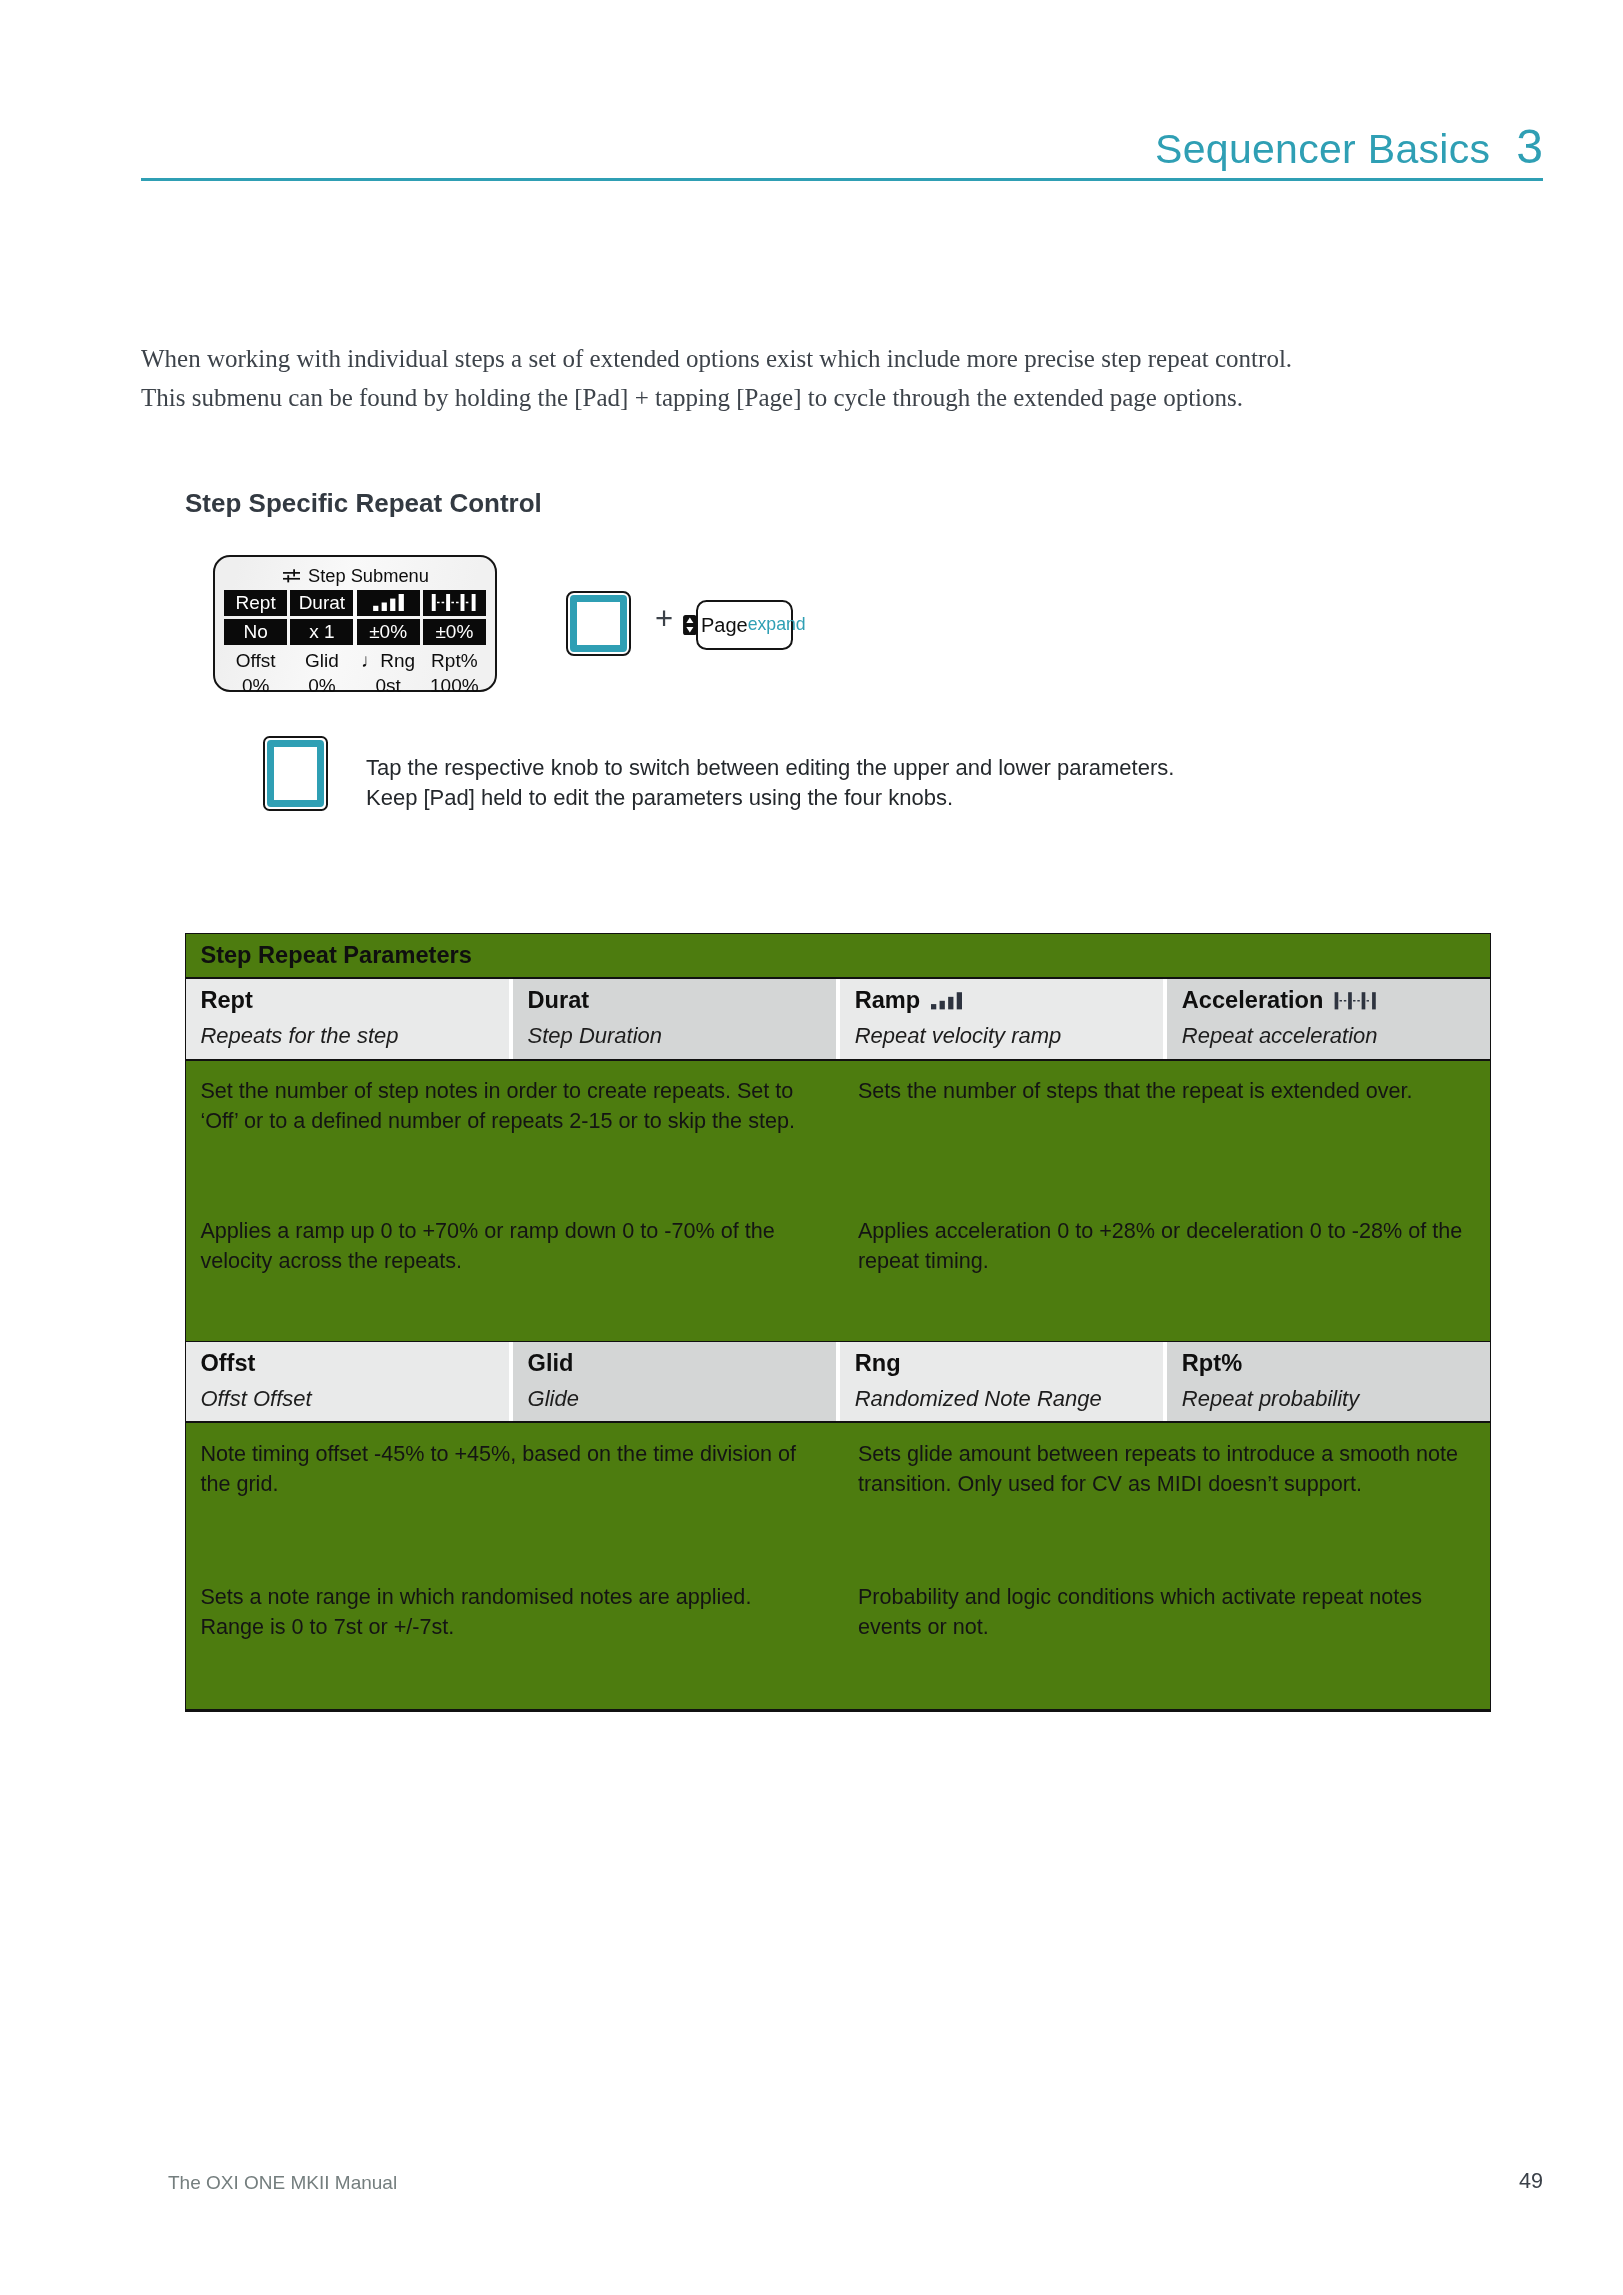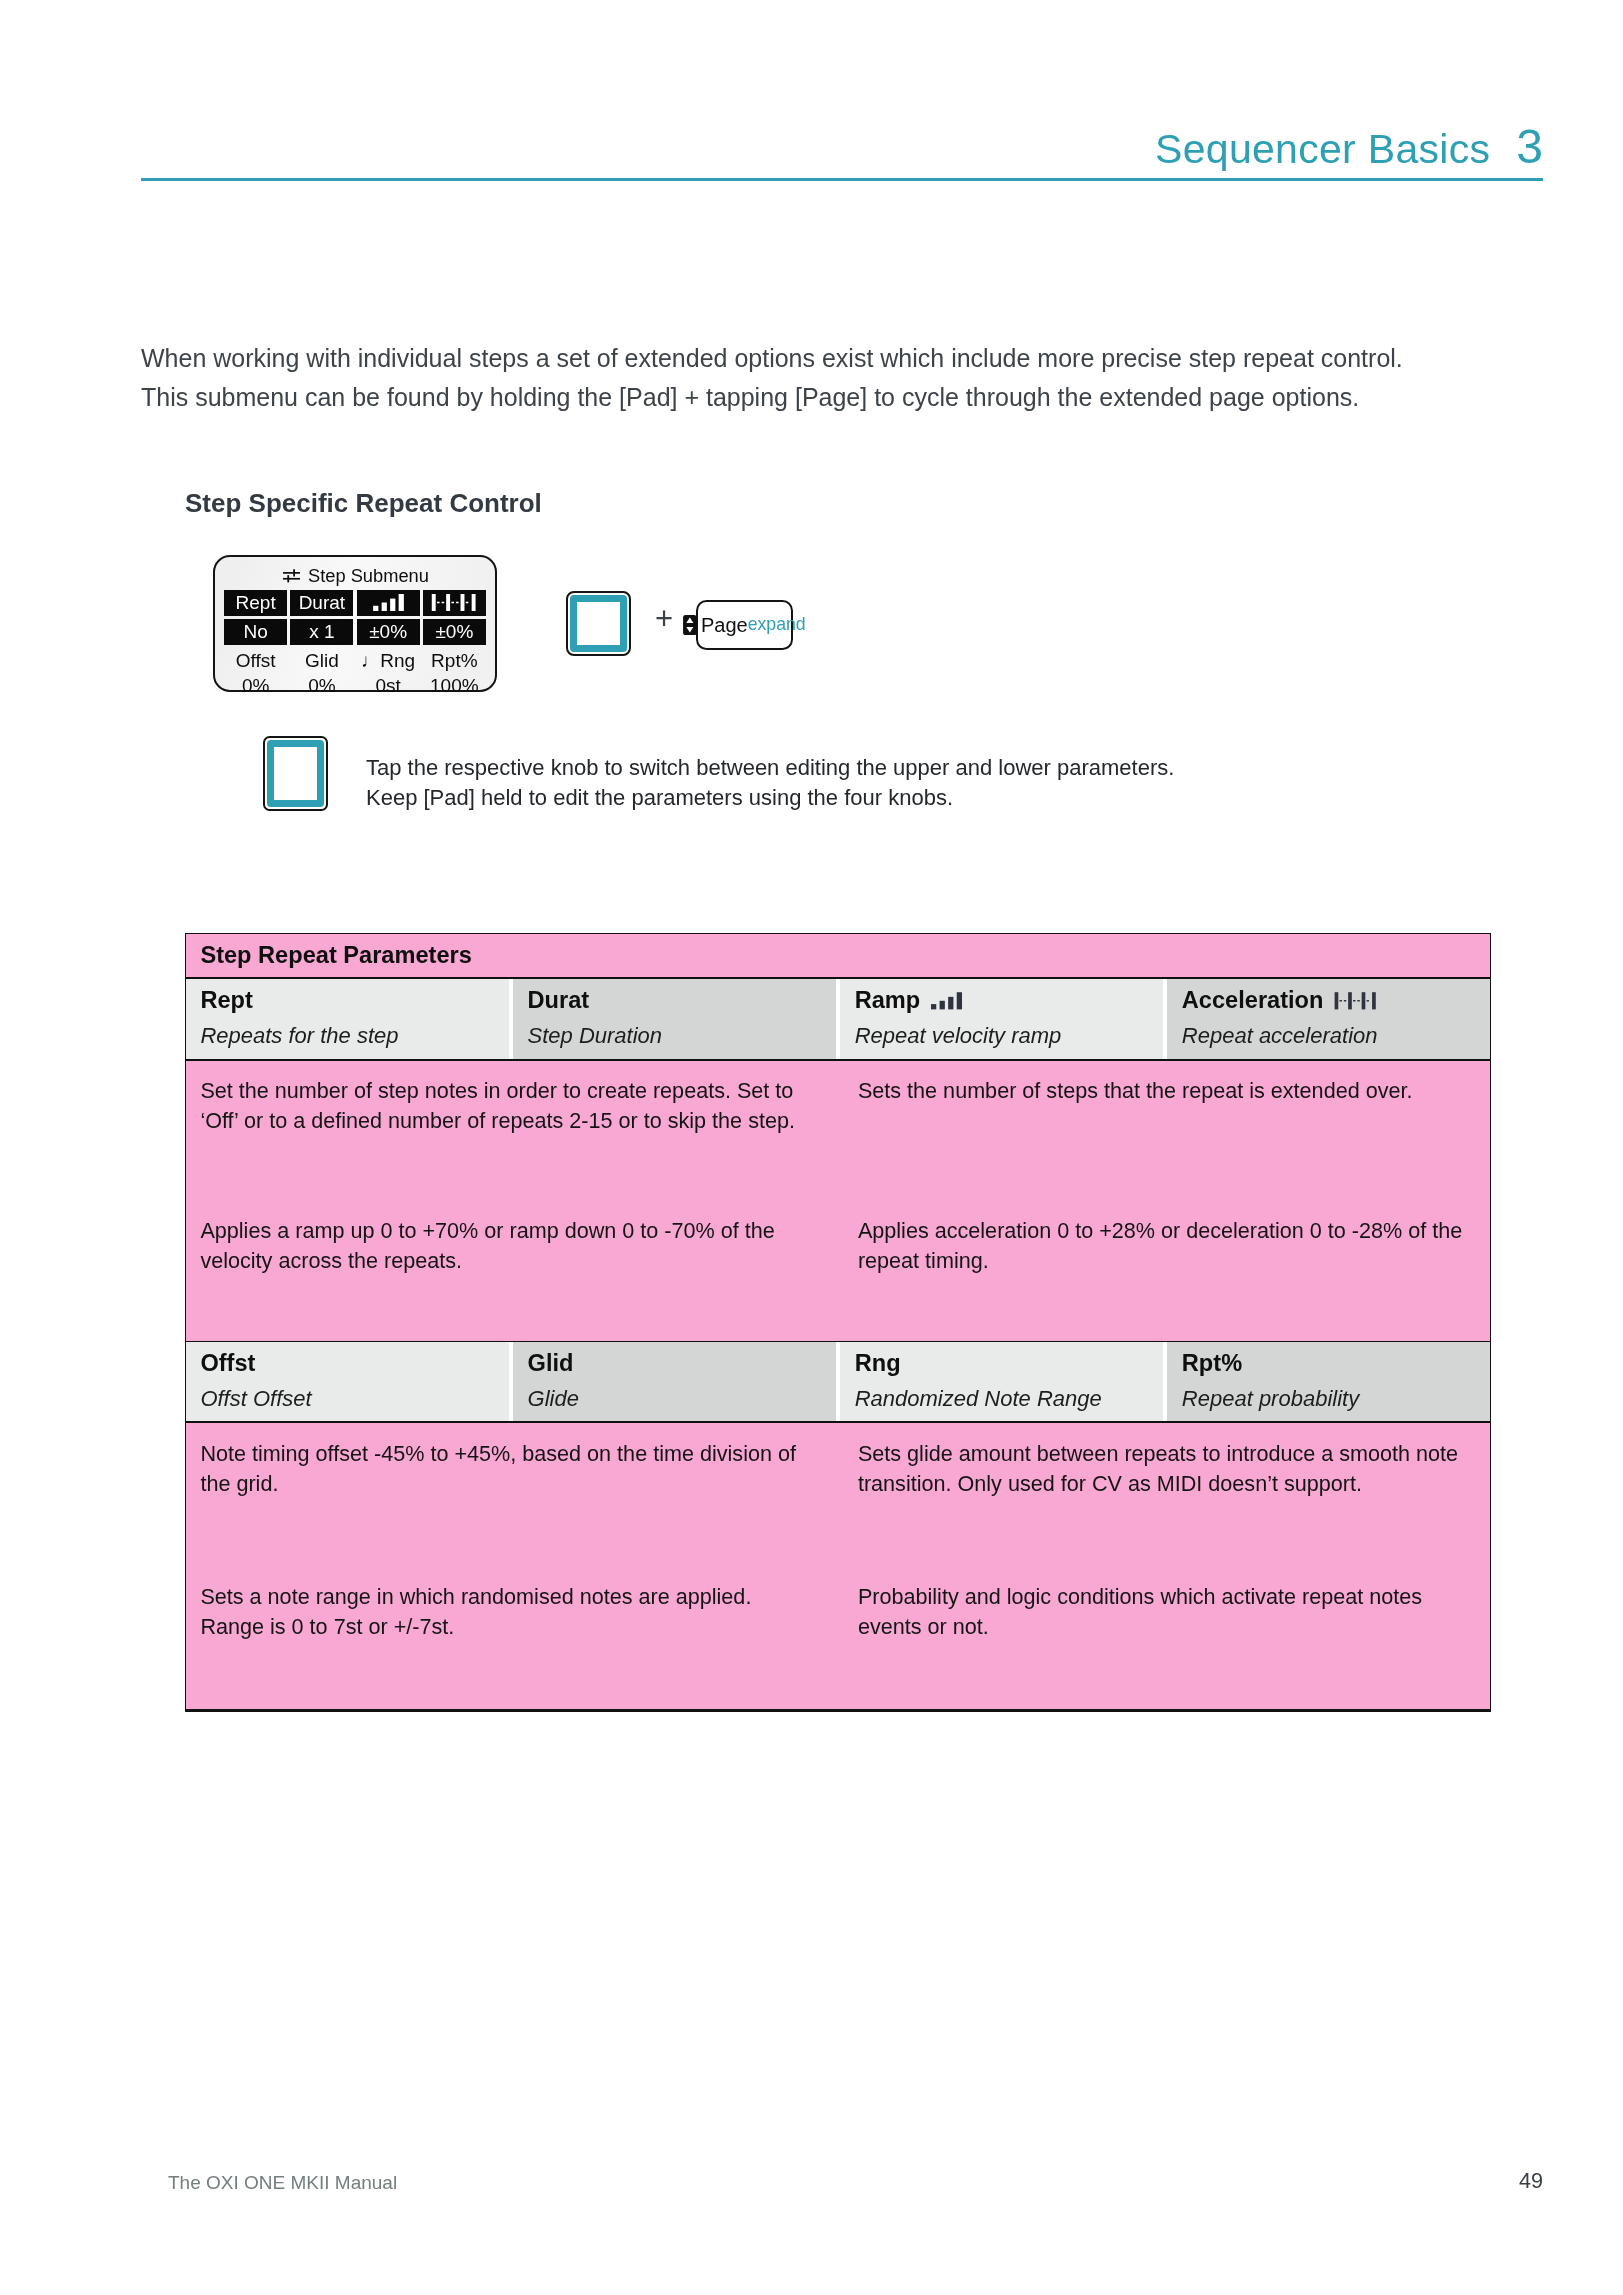--- a/index.html
+++ b/index.html
@@ -8,21 +8,21 @@
     font-family:"Liberation Sans", sans-serif; color:#3d434a; overflow:hidden;margin-left:44px;
   }
 
   
   .chapter { position:absolute; top:119px; right:124px; display:flex; align-items:baseline; color:#2f9fb4; }
   .chapter-title { font-size:41px; letter-spacing:0.3px; }
   .chapter-num { font-size:48px; margin-left:26px; }
   .chapter-rule { position:absolute; left:97px; right:124px; top:178px; height:2.6px; background:#2f9fb4; }
 
   
-  .intro { position:absolute; left:97px; top:339px; width:1420px; font-size:25px; line-height:39px; color:#3d434a; }
+  .intro { position:absolute; left:97px; top:339px; width:1420px; font-size:25px; line-height:39px; color:#3d434a;font-family:Liberation Serif, serif; }
 
   
   .section-heading { position:absolute; left:141px; top:488px; font-size:26px; font-weight:bold; color:#333a42; }
 
   
   .lcd {
     position:absolute; left:169px; top:555px; width:284px; height:137px; box-sizing:border-box;
     border:2px solid #141414; border-radius:17px;
     background:linear-gradient(105deg,#efefef 8%,#f9f9f9 45%,#f1f1f1 85%);
     padding:5.2px 9.2px 0 9.2px;
@@ -49,21 +49,21 @@
   }
   .page-key-top { display:flex; align-items:center; gap:3.9px; font-size:20px; color:#101010; }
   .page-key-sub { font-size:17.7px; color:#2f9fb4; margin-top:-0.7px; }
 
   
   .note { position:absolute; left:322px; top:753px; font-size:22px; line-height:29.5px; color:#24282c; }
 
   
   .params-table {
     position:absolute; left:141px; top:933px; width:1306px; box-sizing:border-box;
-    border:1.3px solid #111; border-bottom-width:3.3px; background:#f9a8d4; color:#141414;
+    border:1.3px solid #111; border-bottom-width:3.3px; background:#4d7c0f; color:#141414;
   }
   .tbl-title { font-size:23.6px; font-weight:bold; color:#0f0f0f; padding:7.9px 14.4px 8.5px; border-bottom:2.6px solid #111; }
   .hdr-row { display:grid; grid-template-columns:repeat(4,1fr); column-gap:4.6px; border-bottom:2px solid #111; background:#ffffff; }
   .hdr-row.second { border-top:1.3px solid #111; }
   .hdr-cell { padding:7.9px 14.4px 9.2px; box-sizing:border-box; }
   .hdr-cell:nth-child(odd) { background:#e9eaea; }
   .hdr-cell:nth-child(even) { background:#d4d6d6; }
   .hdr-label { font-size:23.6px; font-weight:bold; color:#0f0f0f; display:flex; align-items:center; gap:10.5px; }
   .hdr-sub { font-size:22px; color:#1d1d1d; margin-top:9.2px;font-style:italic; }
   .desc-row { display:grid; grid-template-columns:repeat(2,1fr); column-gap:11px; }

